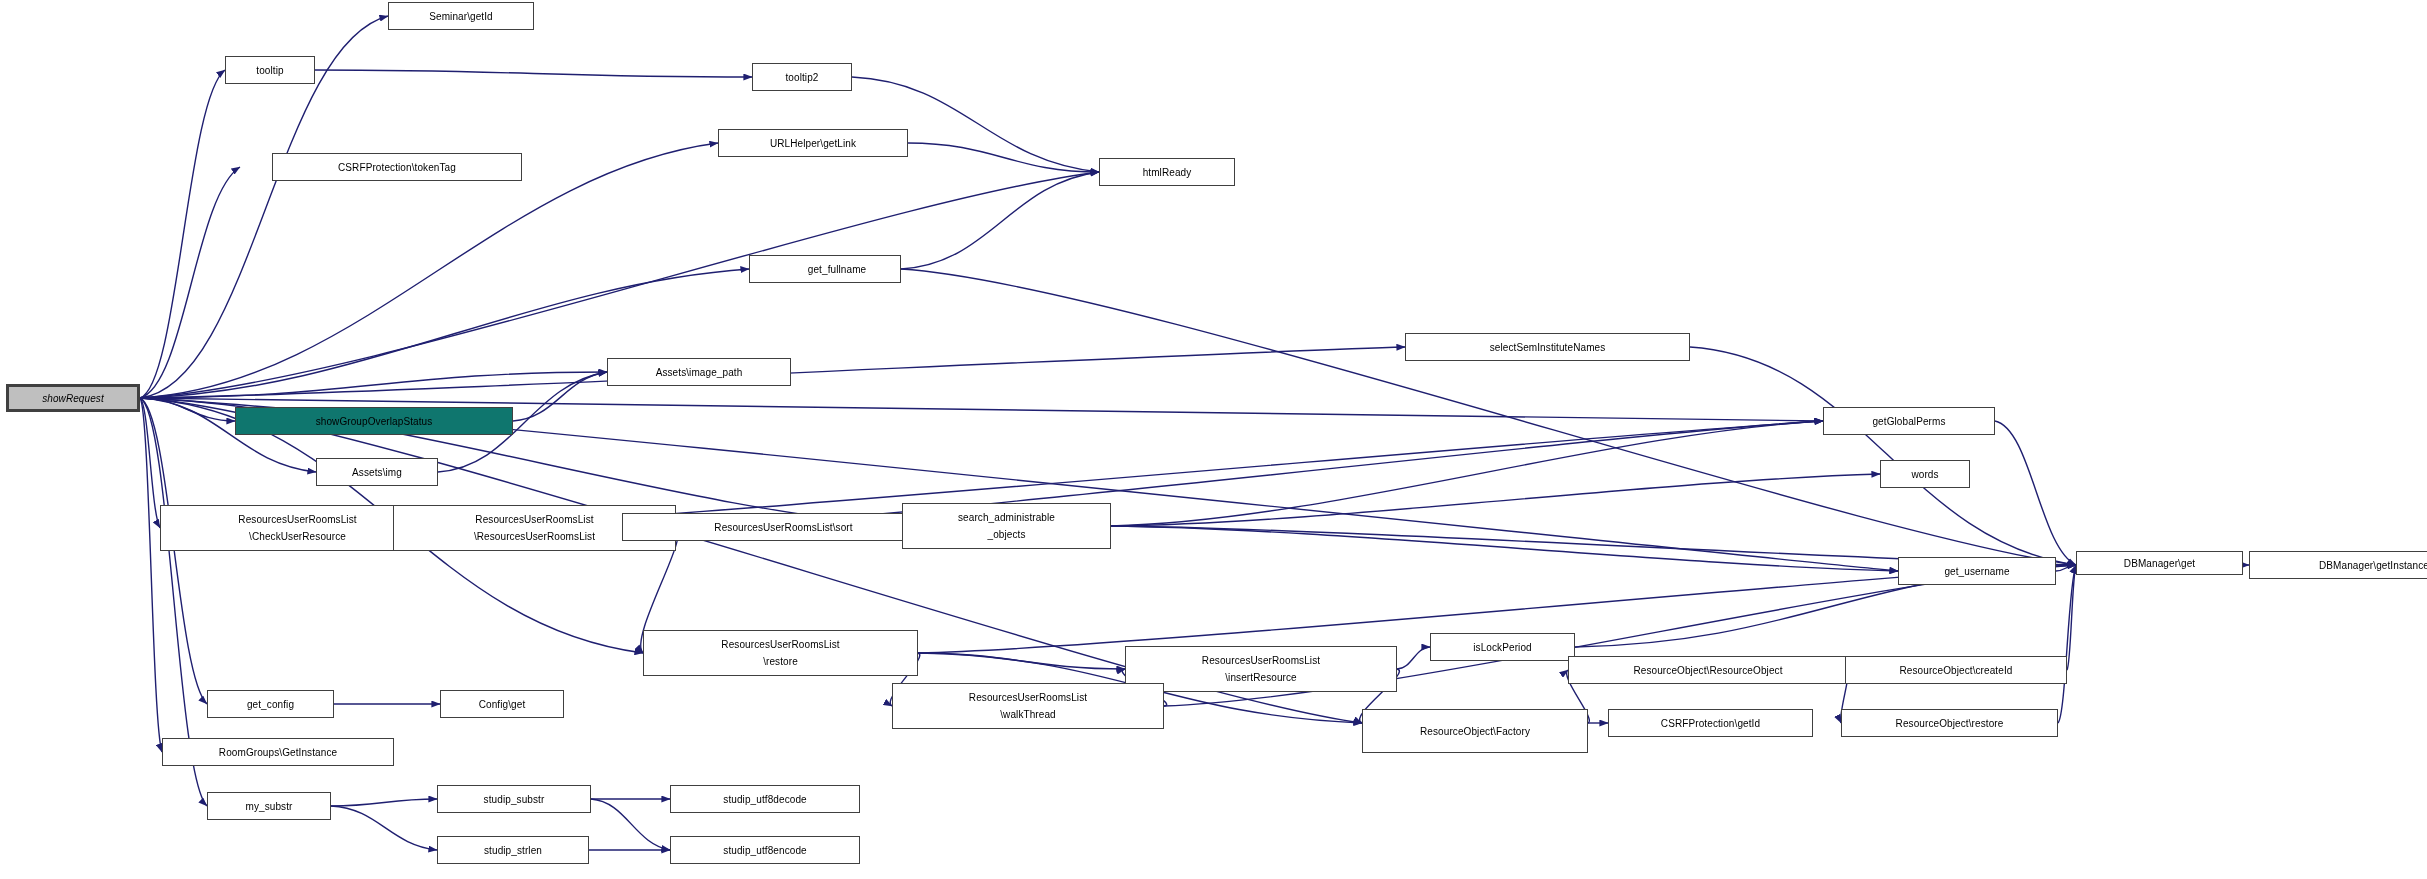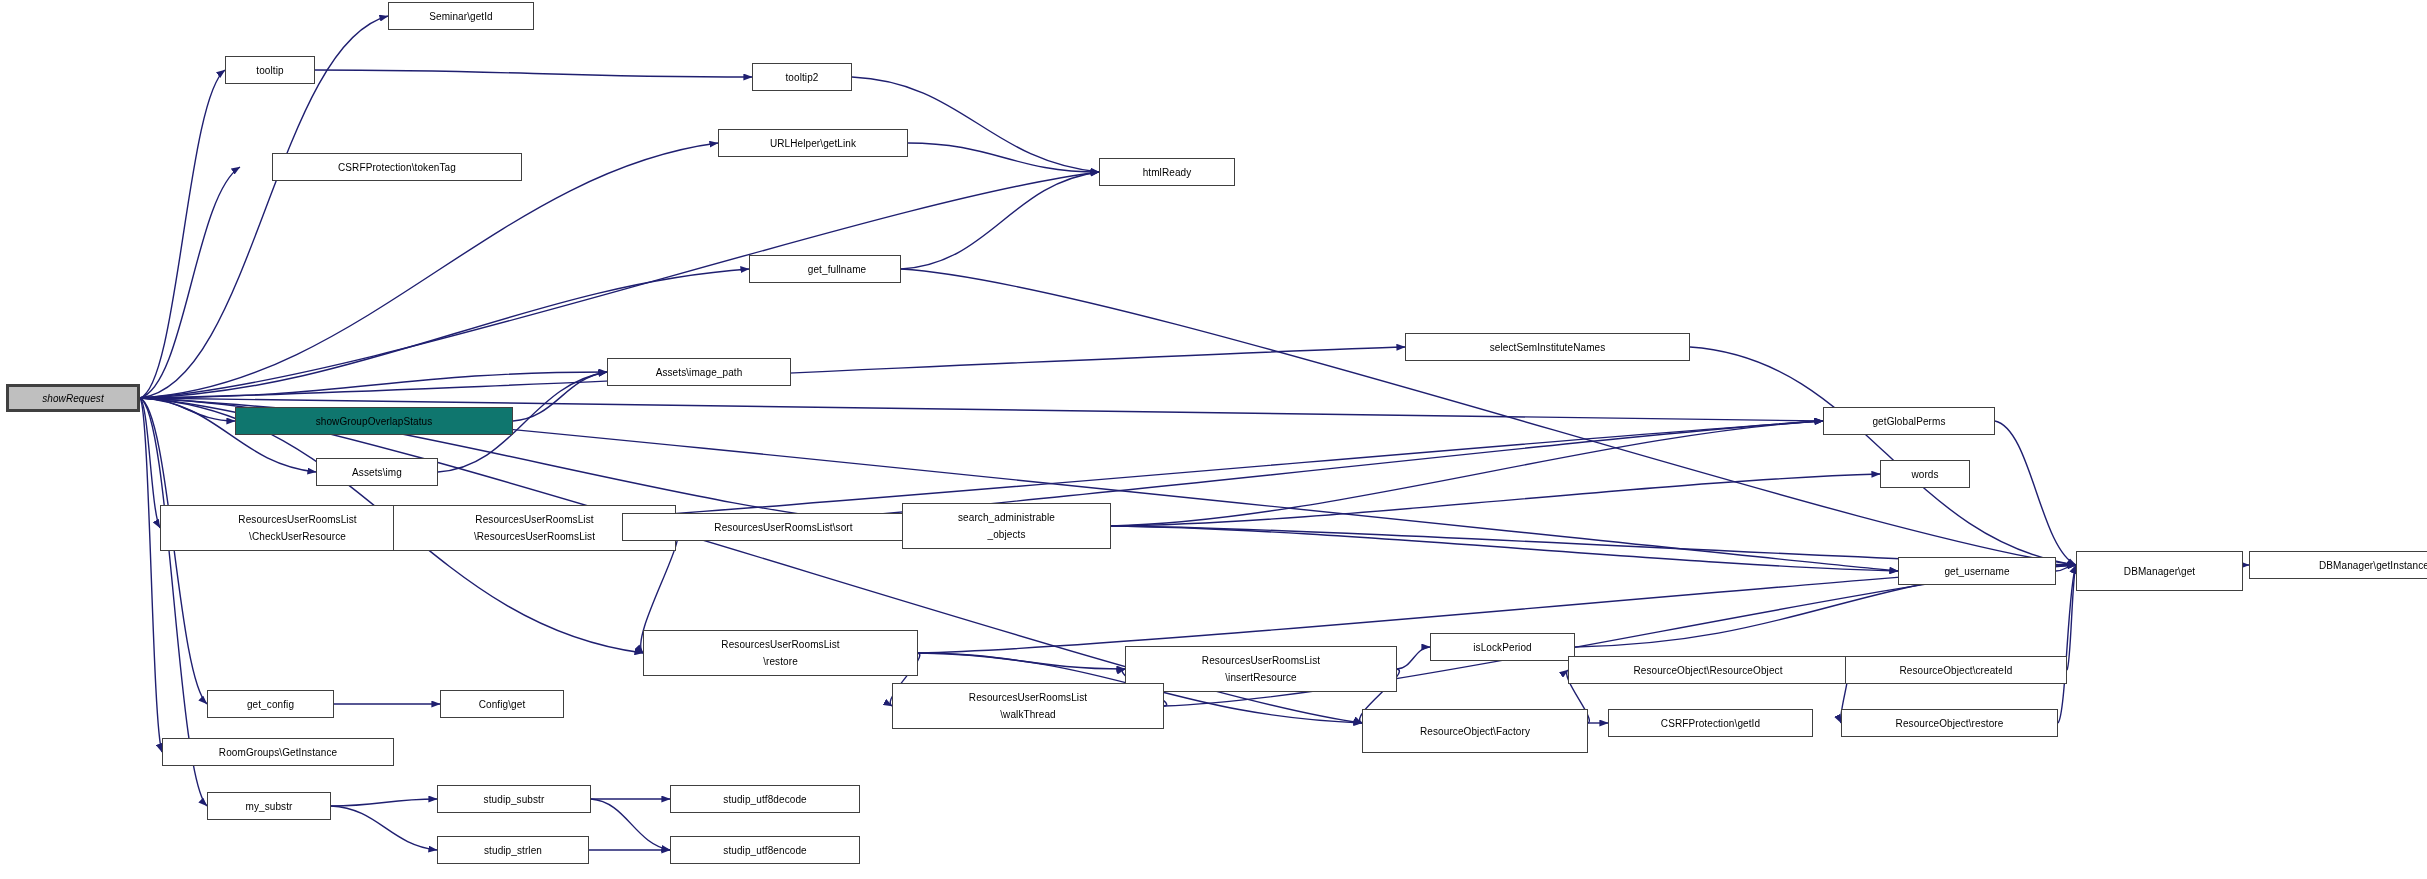--- a/index.html
+++ b/index.html
@@ -136,21 +136,21 @@
       <div class="node" style="left: 235px; top: 407px; width: 278px; height: 28px; background: #0f766e; border-color: rgb(64, 64, 64);"><span class="node-label">showGroupOverlapStatus</span></div>
       <div class="node" style="left: 1880px; top: 460px; width: 90px; height: 28px; background: rgb(255, 255, 255); border-color: rgb(64, 64, 64);"><span class="node-label">words</span></div>
       <div class="node" style="left: 316px; top: 458px; width: 122px; height: 28px; background: rgb(255, 255, 255); border-color: rgb(64, 64, 64);"><span class="node-label">Assets\img</span></div>
       <div class="node" style="left: 160px; top: 505px; width: 275px; height: 46px; background: rgb(255, 255, 255); border-color: rgb(64, 64, 64);"><span class="node-label">ResourcesUserRoomsList
 \CheckUserResource</span></div>
       <div class="node" style="left: 393px; top: 505px; width: 283px; height: 46px; background: rgb(255, 255, 255); border-color: rgb(64, 64, 64);"><span class="node-label">ResourcesUserRoomsList
 \ResourcesUserRoomsList</span></div>
       <div class="node" style="left: 622px; top: 513px; width: 323px; height: 28px; background: rgb(255, 255, 255); border-color: rgb(64, 64, 64);"><span class="node-label">ResourcesUserRoomsList\sort</span></div>
       <div class="node" style="left: 902px; top: 503px; width: 209px; height: 46px; background: rgb(255, 255, 255); border-color: rgb(64, 64, 64);"><span class="node-label">search_administrable
 _objects</span></div>
-      <div class="node" style="left: 2076px; top: 551px; width: 167px; height: 40px; background: rgb(255, 255, 255); border-color: rgb(64, 64, 64);"><span class="node-label">DBManager\get</span></div>
+      <div class="node" style="left: 2076px; top: 551px; width: 167px; height: 24px; background: rgb(255, 255, 255); border-color: rgb(64, 64, 64);"><span class="node-label">DBManager\get</span></div>
       <div class="node" style="left: 2249px; top: 551px; width: 250px; height: 28px; background: rgb(255, 255, 255); border-color: rgb(64, 64, 64);"><span class="node-label">DBManager\getInstance</span></div>
       <div class="node" style="left: 1898px; top: 557px; width: 158px; height: 28px; background: rgb(255, 255, 255); border-color: rgb(64, 64, 64);"><span class="node-label">get_username</span></div>
       <div class="node" style="left: 643px; top: 630px; width: 275px; height: 46px; background: rgb(255, 255, 255); border-color: rgb(64, 64, 64);"><span class="node-label">ResourcesUserRoomsList
 \restore</span></div>
       <div class="node" style="left: 1430px; top: 633px; width: 145px; height: 28px; background: rgb(255, 255, 255); border-color: rgb(64, 64, 64);"><span class="node-label">isLockPeriod</span></div>
       <div class="node" style="left: 1568px; top: 656px; width: 280px; height: 28px; background: rgb(255, 255, 255); border-color: rgb(64, 64, 64);"><span class="node-label">ResourceObject\ResourceObject</span></div>
       <div class="node" style="left: 1845px; top: 656px; width: 222px; height: 28px; background: rgb(255, 255, 255); border-color: rgb(64, 64, 64);"><span class="node-label">ResourceObject\createId</span></div>
       <div class="node" style="left: 1125px; top: 646px; width: 272px; height: 46px; background: rgb(255, 255, 255); border-color: rgb(64, 64, 64);"><span class="node-label">ResourcesUserRoomsList
 \insertResource</span></div>
       <div class="node" style="left: 892px; top: 683px; width: 272px; height: 46px; background: rgb(255, 255, 255); border-color: rgb(64, 64, 64);"><span class="node-label">ResourcesUserRoomsList

